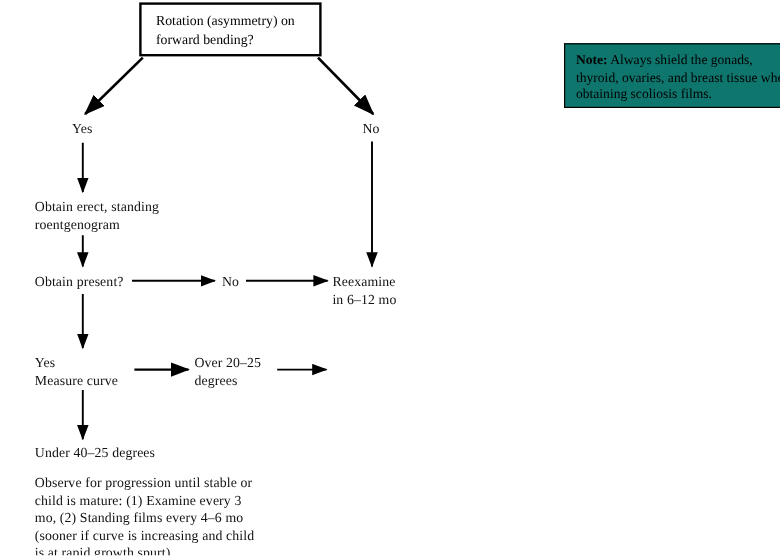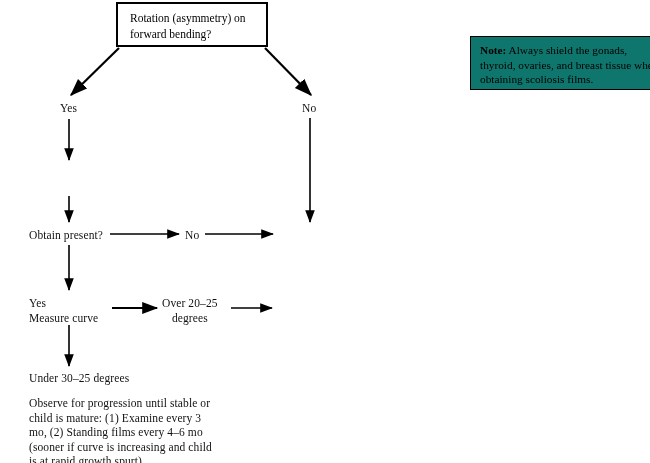--- a/index.html
+++ b/index.html
@@ -72,21 +72,21 @@
   .note-label {
     font-weight: bold;
   }
   .label-yes-top   { left: 33px;  top: 101px; }
   .label-no-top    { left: 275px; top: 101px; }
   .n-obtain        { left: 2px;   top: 166px; }
   .n-curve         { left: 2px;   top: 228px; }
   .n-no-mid        { left: 158px; top: 228px; }
   .n-reexamine     { left: 250px; top: 228px; }
   .n-yes-measure   { left: 2px;   top: 296px; }
-  .n-over          { left: 135px; top: 296px; text-align: center; }
+  .n-over          { left: 135px; top: 296px; }
   .n-refer         { left: 249px; top: 296px; }
   .n-under         { left: 2px;   top: 371px; }
   .n-observe       { left: 2px;   top: 396px; line-height: 14.6px; }
 </style>
 </head>
 <body>
 
 <div id="page">
 
   <svg class="connectors" viewBox="0 0 650 463" width="650" height="463" xmlns="http://www.w3.org/2000/svg">
@@ -124,34 +124,38 @@
   </div>
 
   <div class="note-box">
     <div class="note-text"><span class="note-label">Note:</span><span> Always shield the gonads, thyroid, ovaries, and breast tissue when obtaining scoliosis films.</span></div>
   </div>
 
   <div class="node label-yes-top">Yes</div>
 
   <div class="node label-no-top">No</div>
 
+  <div class="node n-obtain">Obtain erect, standing
+roentgenogram</div>
 
   <div class="node n-curve">Obtain present?</div>
 
   <div class="node n-no-mid">No</div>
 
+  <div class="node n-reexamine">Reexamine
+in 6–12 mo</div>
 
   <div class="node n-yes-measure">Yes
 Measure curve</div>
 
   <div class="node n-over">Over 20–25
 degrees</div>
 
 
-  <div class="node n-under">Under 30–25 degrees</div>
+  <div class="node n-under">Under 40–25 degrees</div>
 
   <div class="node n-observe">Observe for progression until stable or
 child is mature: (1) Examine every 3
 mo, (2) Standing films every 4–6 mo
 (sooner if curve is increasing and child
 is at rapid growth spurt)</div>
 
 </div>
 
 </body></html>

